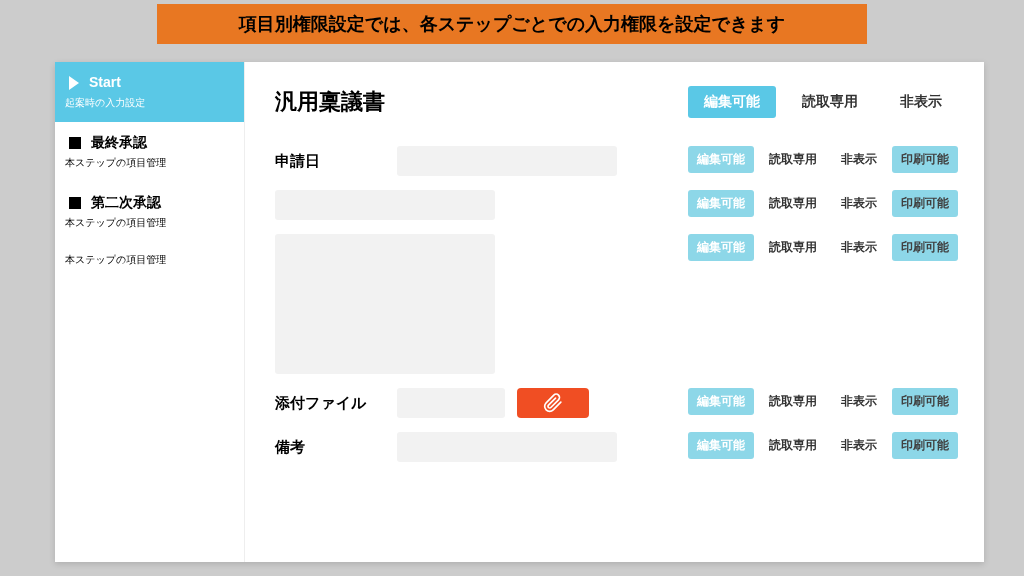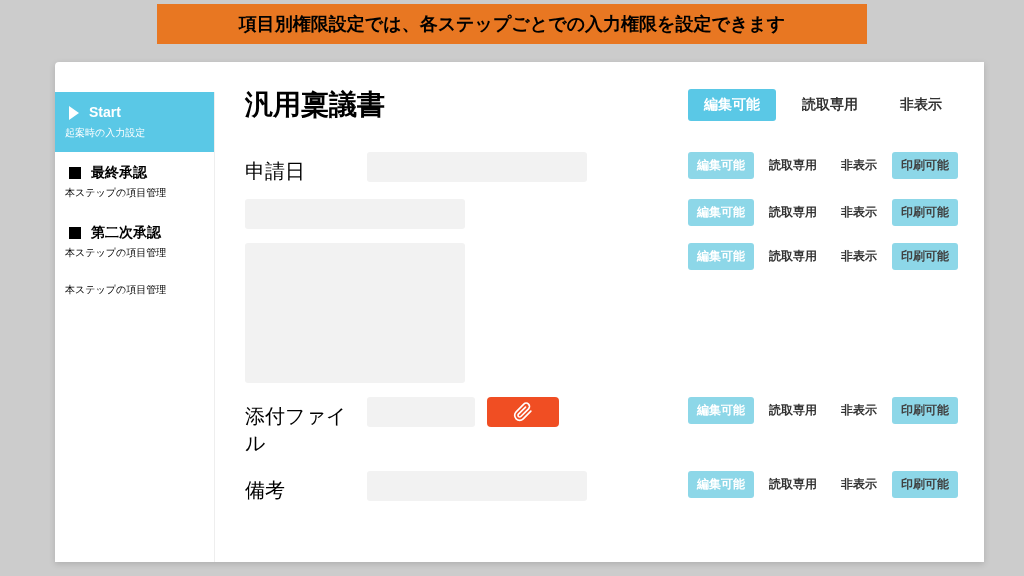--- a/index.html
+++ b/index.html
@@ -1,35 +1,35 @@
 <!DOCTYPE html>
 <html><head>
 <meta charset="utf-8">
 <style>
 * { box-sizing: border-box; margin: 0; padding: 0; }
 body { font-family: "Hiragino Sans", "Meiryo", sans-serif; background: #cccccc; width: 1024px; height: 576px; overflow: hidden; }
 .banner { background: #e87722; color: #000000; text-align: center; padding: 8px 12px; font-size: 18px; font-weight: bold; margin: 4px auto 18px; width: 710px; }
 .app { display: flex; background: #fff; margin: 0 40px 0 55px; height: 500px; border-radius: 4px 0 0 0; box-shadow: 0 2px 6px rgba(0,0,0,0.15); }
-.sidebar { width: 160px; background: #fff; border-right: 1px solid #eee; margin-top: 30px; }
+.sidebar { width: 190px; background: #fff; border-right: 1px solid #eee; }
 .sidebar-item { padding: 10px 10px 12px 10px; font-size: 14px; line-height: 1.5; }
 .sidebar-item.active { background: #5ac8e6; color: #fff; }
 .sidebar-item .line1 { display: flex; align-items: center; gap: 10px; font-weight: bold; margin-bottom: 2px; padding-left: 4px; }
 .sidebar-item .line2 { font-size: 10px; }
 .tri { display: inline-block; width: 0; height: 0; border-left: 10px solid #fff; border-top: 7px solid transparent; border-bottom: 7px solid transparent; }
 .sq { display: inline-block; width: 12px; height: 12px; background: #000; }
 .main { flex: 1; padding: 24px 26px 0 30px; overflow: hidden; }
 .main-header { display: flex; align-items: center; justify-content: space-between; margin-bottom: 28px; }
-.main-title { font-size: 28px; font-weight: bold; }
+.main-title { font-size: 22px; font-weight: bold; }
 .top-btns { display: flex; gap: 10px; }
 .tbtn { padding: 7px 16px; font-size: 14px; font-weight: bold; border-radius: 3px; }
 .tbtn.primary { background: #5ac8e6; color: #fff; }
 .tbtn.plain { background: #fff; color: #333; }
 .fields { display: flex; flex-direction: column; gap: 14px; }
 .row { display: flex; align-items: flex-start; gap: 12px; }
-.row-label { width: 110px; font-size: 20px; font-weight: normal; padding-top: 6px; flex-shrink: 0; }
+.row-label { width: 110px; font-size: 15px; font-weight: bold; padding-top: 6px; flex-shrink: 0; }
 .row-input { background: #f2f2f2; border-radius: 3px; flex-shrink: 0; }
 .row-input.normal { width: 220px; height: 30px; }
 .row-input.tall { width: 220px; height: 140px; }
 .row-input.small { width: 108px; height: 30px; }
 .clip-btn { width: 72px; height: 30px; background: #f04e23; border-radius: 4px; display: flex; align-items: center; justify-content: center; flex-shrink: 0; }
 .clip-icon { width: 20px; height: 20px; }
 .opt-group { display: flex; gap: 6px; margin-left: auto; flex-shrink: 0; align-items: flex-start; }
 .opt { padding: 5px 9px; font-size: 12px; border-radius: 3px; font-weight: bold; white-space: nowrap; }
 .opt.sel { background: #8dd7e8; color: #fff; }
 .opt.pl { background: #fff; color: #333; }

